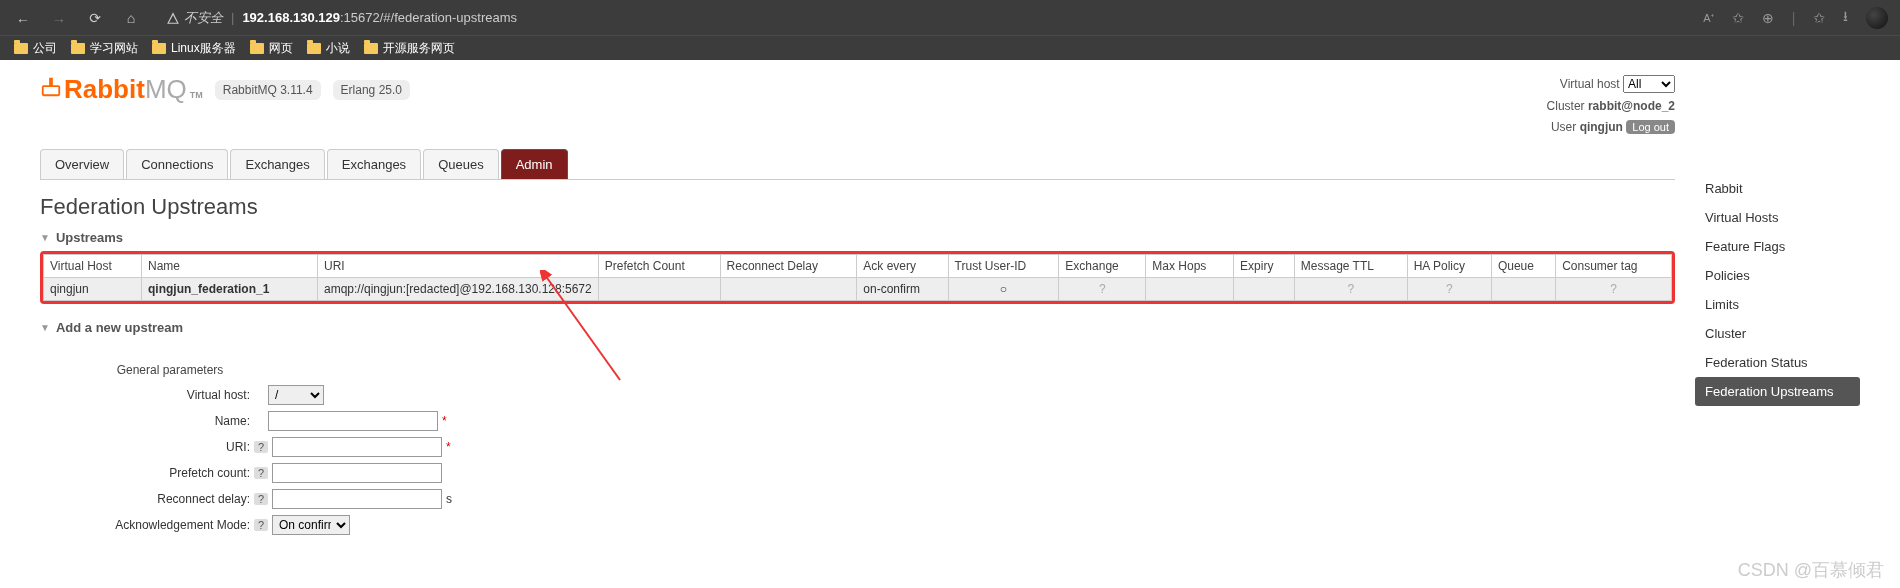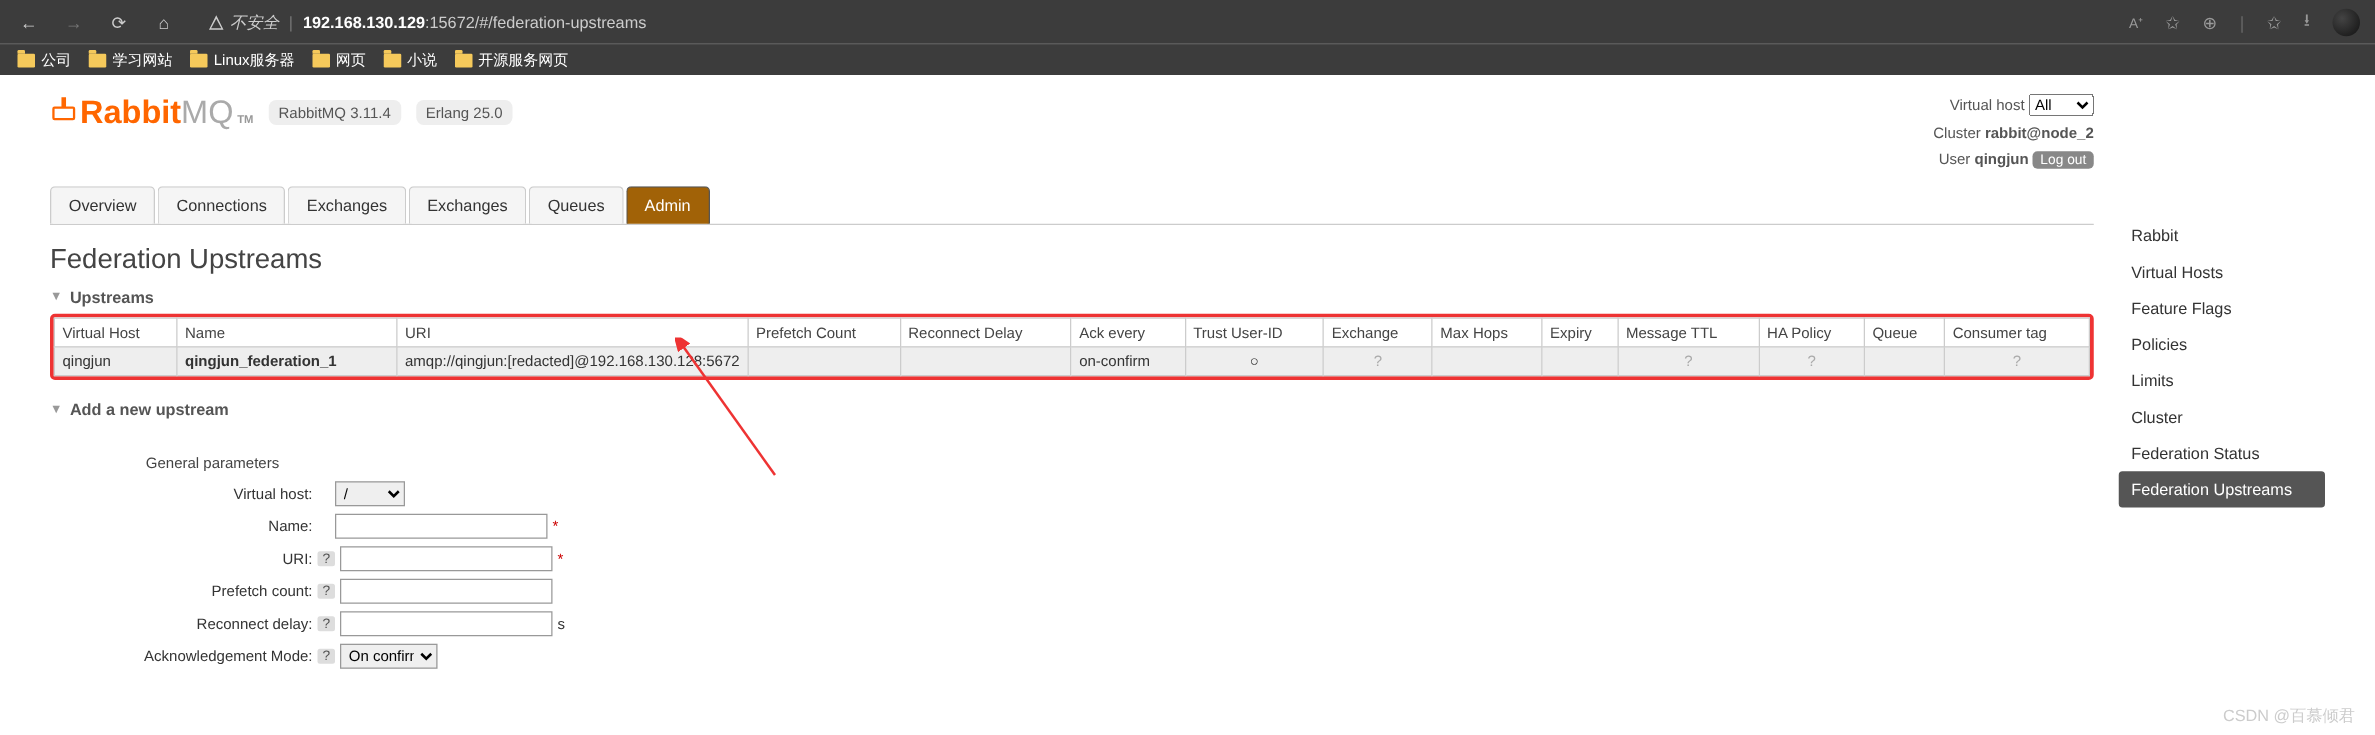--- a/index.html
+++ b/index.html
@@ -34,21 +34,21 @@
 .logo .tm { color: #999; font-size: 9px; margin-left: 3px; }
 .badge { background: #eee; border-radius: 6px; padding: 3px 8px; color: #555; font-size: 12px; }
 
 .status-block { text-align: right; font-size: 12px; color: #555; line-height: 1.8; }
 .status-block select { font-size: 12px; }
 .status-block .logout { background: #888; color: #fff; border: none; border-radius: 4px; padding: 1px 6px; font-size: 11px; cursor: pointer; }
 
 
 .tabs { border-bottom: 1px solid #ccc; margin-top: 10px; display: flex; gap: 2px; }
 .tabs .tab { padding: 7px 14px; background: #f5f5f5; border: 1px solid #ccc; border-bottom: none; border-radius: 4px 4px 0 0; color: #333; cursor: pointer; font-size: 13px; }
-.tabs .tab.active { background: #a16207; color: #fff; border-color: #555; }
+.tabs .tab.active { background: #7f1d1d; color: #fff; border-color: #555; }
 
 
 h1.page-title { font-size: 22px; font-weight: normal; color: #444; margin-top: 14px; }
 .section-header { display: flex; align-items: center; gap: 6px; color: #555; font-weight: bold; font-size: 13px; margin-top: 10px; cursor: pointer; }
 .section-header .tri { color: #999; font-size: 10px; }
 
 
 .up-table-wrap { margin-top: 6px; border: 3px solid #e33; border-radius: 4px; padding: 0; }
 table.up-table { width: 100%; border-collapse: collapse; font-size: 12px; color: #333; }
 table.up-table th, table.up-table td { border: 1px solid #ccc; padding: 4px 6px; text-align: left; white-space: nowrap; }
@@ -69,21 +69,21 @@
 
 
 .sidebar { width: 165px; padding-top: 114px; }
 .sidebar a { display: block; padding: 7px 10px; color: #333; font-size: 13px; background: #fff; cursor: pointer; }
 .sidebar a.active { background: #555; color: #fff; border-radius: 3px; }
 
 
 .arrow { position: absolute; left: 540px; top: 270px; pointer-events: none; }
 
 
-.watermark { position: absolute; right: 16px; bottom: 6px; color: #ccc; font-size: 13px; }
+.watermark { position: absolute; right: 16px; bottom: 6px; color: #ccc; font-size: 18px; }
 </style>
 </head>
 <body>
 
 <div class="chrome-top">
   <div class="nav-btn">←</div>
   <div class="nav-btn" style="opacity:.4">→</div>
   <div class="nav-btn">⟳</div>
   <div class="nav-btn">⌂</div>
   <div class="chrome-addr">

